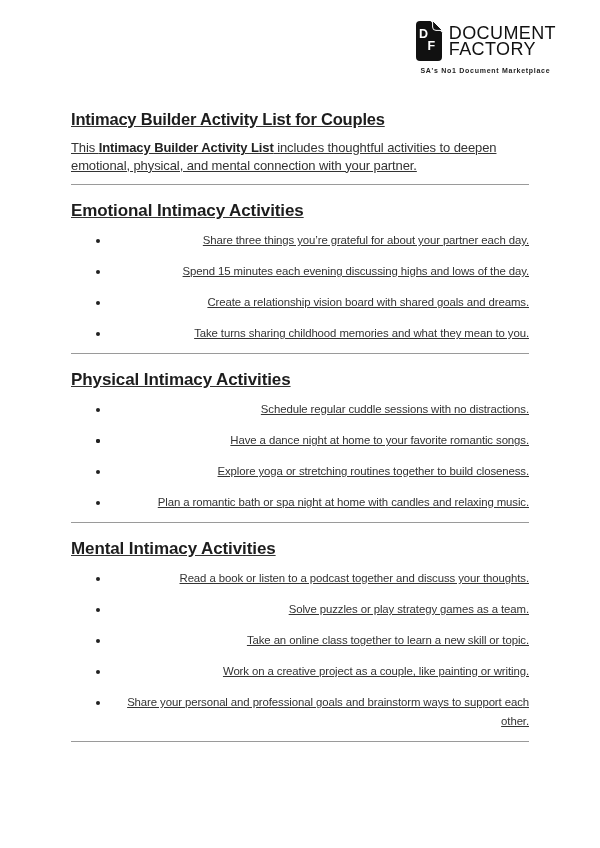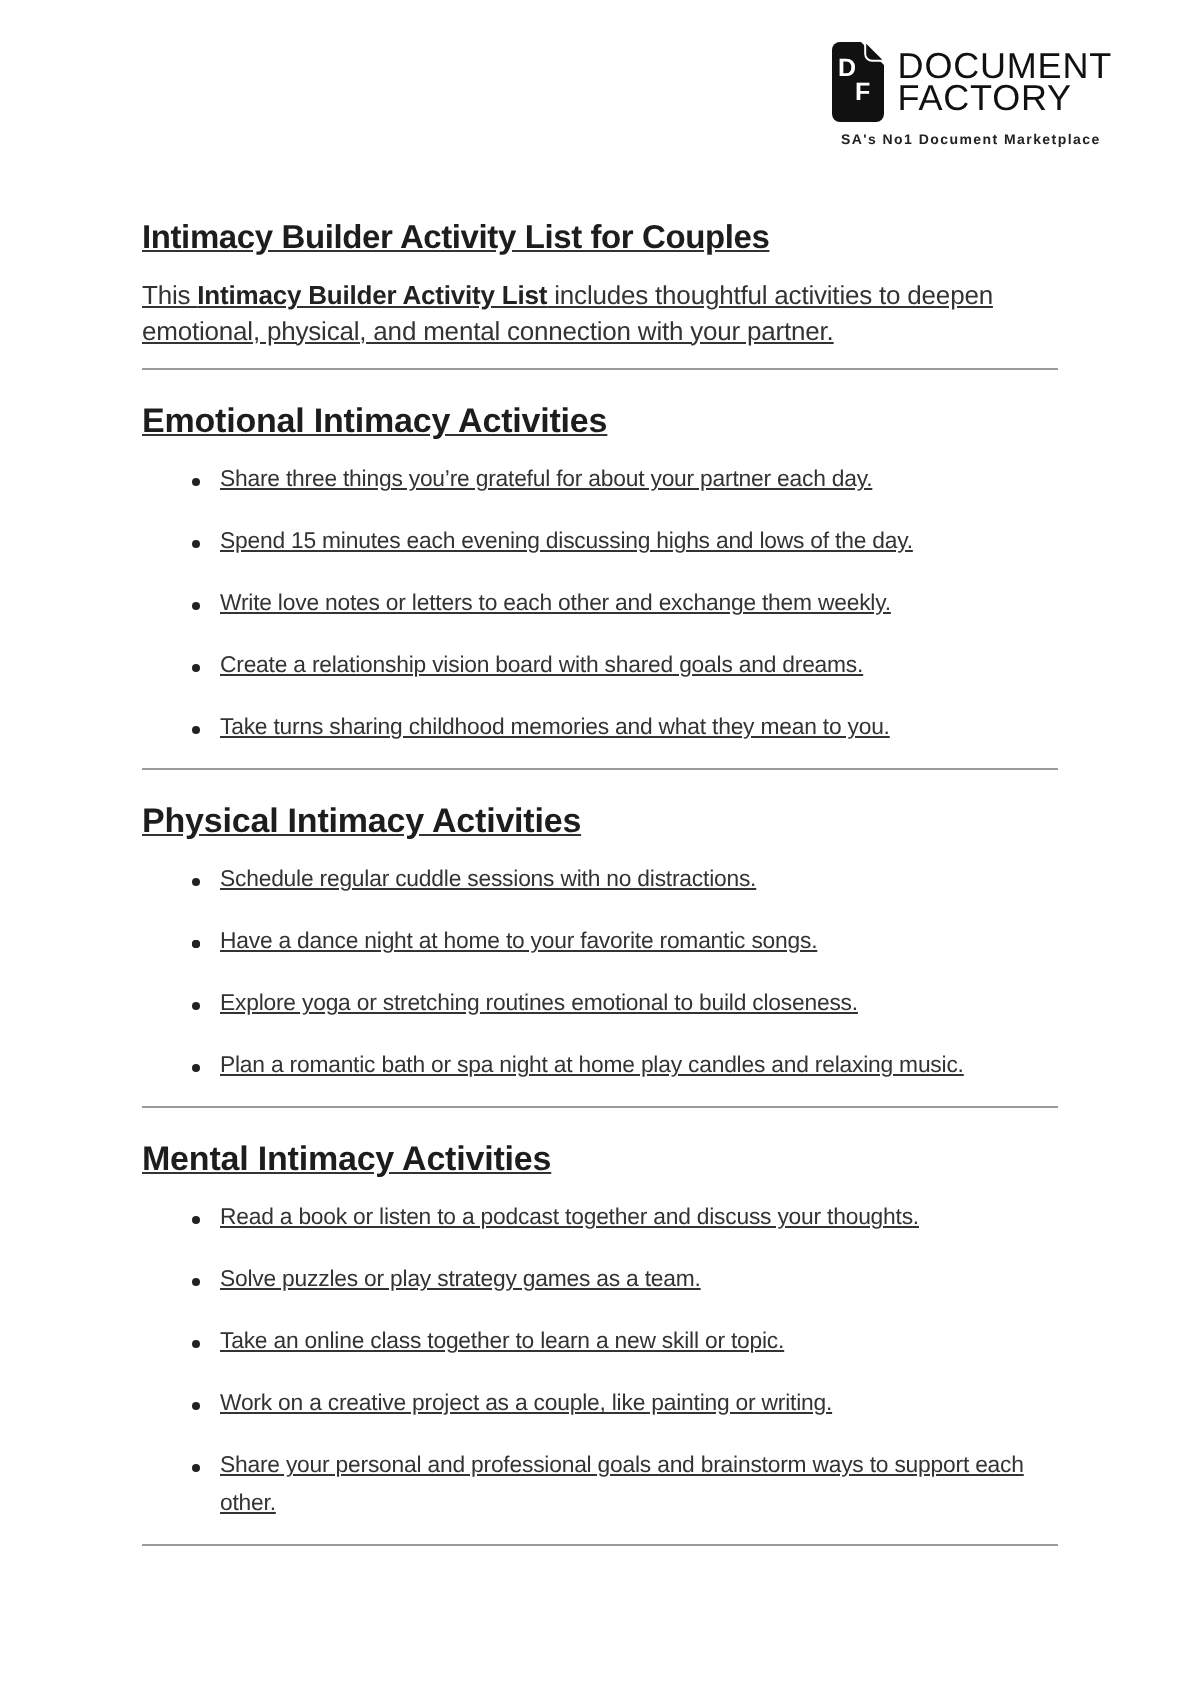--- a/index.html
+++ b/index.html
@@ -60,20 +60,21 @@
     list-style:none;
     margin:0;padding:0;
   }
   ul.activities li{
     position:relative;
     padding-left:39px;
     margin:12px 0 8px 0;
     font-size:11.4px;line-height:19px;
     letter-spacing:-0.1px;
     color:#333333;
+    text-align:right;
   }
   ul.activities li:last-child{margin-bottom:0;}
   .dot{
     position:absolute;left:25px;top:7.5px;
     width:4px;height:4px;border-radius:50%;
     background:#222222;
   }
 </style>
 </head>
 <body>
@@ -106,36 +107,35 @@
 
     <p class="intro"><span>This </span><strong>Intimacy Builder Activity List</strong><span> includes thoughtful activities to deepen emotional, physical, and mental connection with your partner.</span></p>
 
     <hr class="divider">
 
     <section>
       <h2 class="sec-heading">Emotional Intimacy Activities</h2>
       <ul class="activities">
         <li><span class="dot"></span><span class="li-text">Share three things you’re grateful for about your partner each day.</span></li>
         <li><span class="dot"></span><span class="li-text">Spend 15 minutes each evening discussing highs and lows of the day.</span></li>
-        <li><span class="dot"></span><span class="li-text">Write love notes or letters to each other and exchange them weekly.</span></li>
         <li><span class="dot"></span><span class="li-text">Create a relationship vision board with shared goals and dreams.</span></li>
         <li><span class="dot"></span><span class="li-text">Take turns sharing childhood memories and what they mean to you.</span></li>
       </ul>
     </section>
 
     <hr class="divider">
 
     <section>
       <h2 class="sec-heading">Physical Intimacy Activities</h2>
       <ul class="activities">
         <li><span class="dot"></span><span class="li-text">Schedule regular cuddle sessions with no distractions.</span></li>
         <li><span class="dot"></span></li>
         <li><span class="dot"></span><span class="li-text">Have a dance night at home to your favorite romantic songs.</span></li>
-        <li><span class="dot"></span><span class="li-text">Explore yoga or stretching routines emotional to build closeness.</span></li>
-        <li><span class="dot"></span><span class="li-text">Plan a romantic bath or spa night at home play candles and relaxing music.</span></li>
+        <li><span class="dot"></span><span class="li-text">Explore yoga or stretching routines together to build closeness.</span></li>
+        <li><span class="dot"></span><span class="li-text">Plan a romantic bath or spa night at home with candles and relaxing music.</span></li>
       </ul>
     </section>
 
     <hr class="divider">
 
     <section>
       <h2 class="sec-heading">Mental Intimacy Activities</h2>
       <ul class="activities">
         <li><span class="dot"></span><span class="li-text">Read a book or listen to a podcast together and discuss your thoughts.</span></li>
         <li><span class="dot"></span><span class="li-text">Solve puzzles or play strategy games as a team.</span></li>

